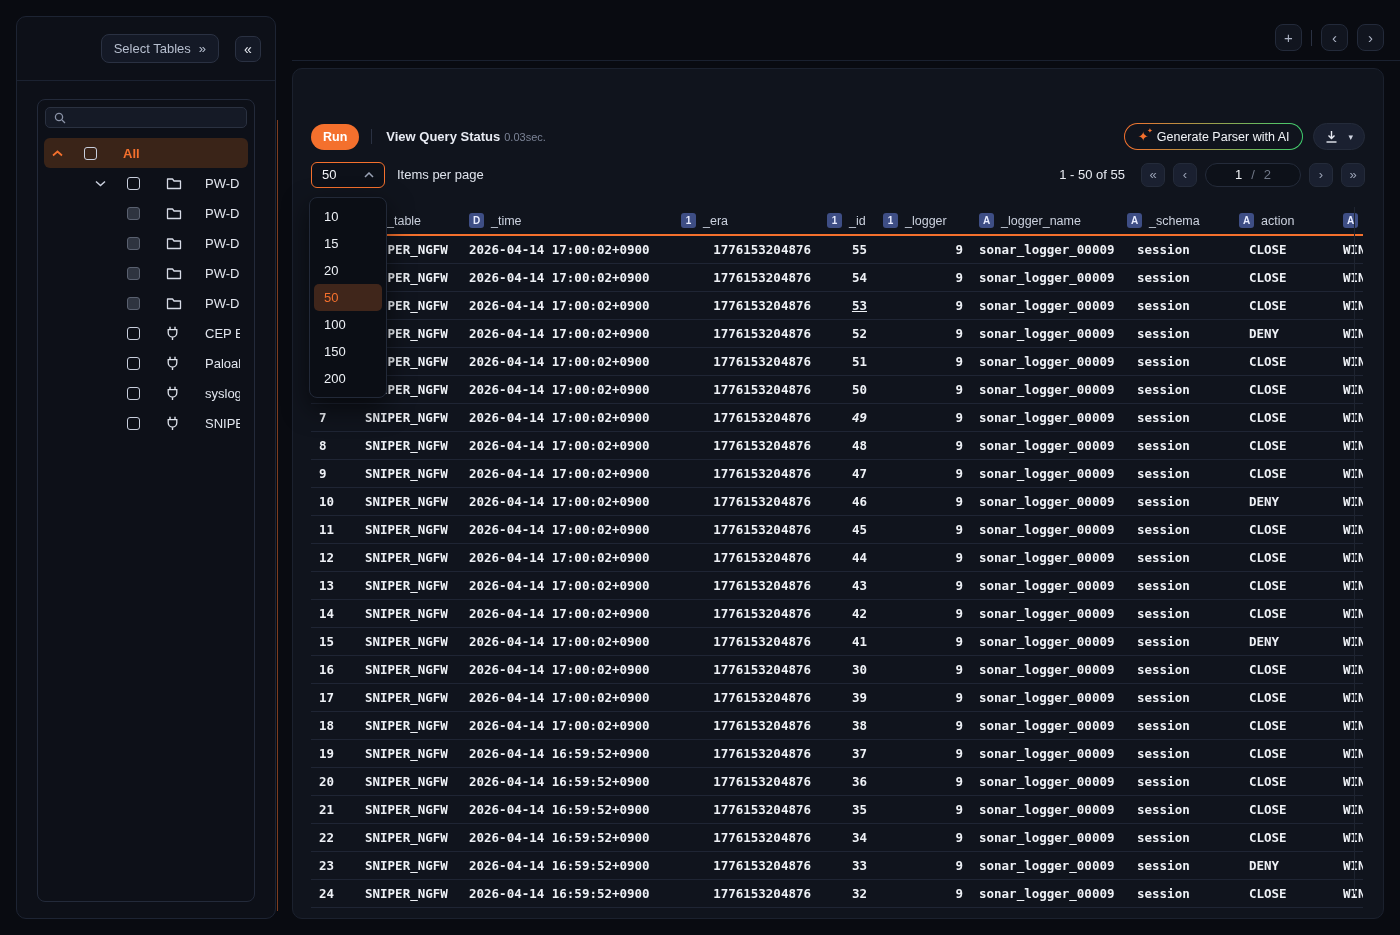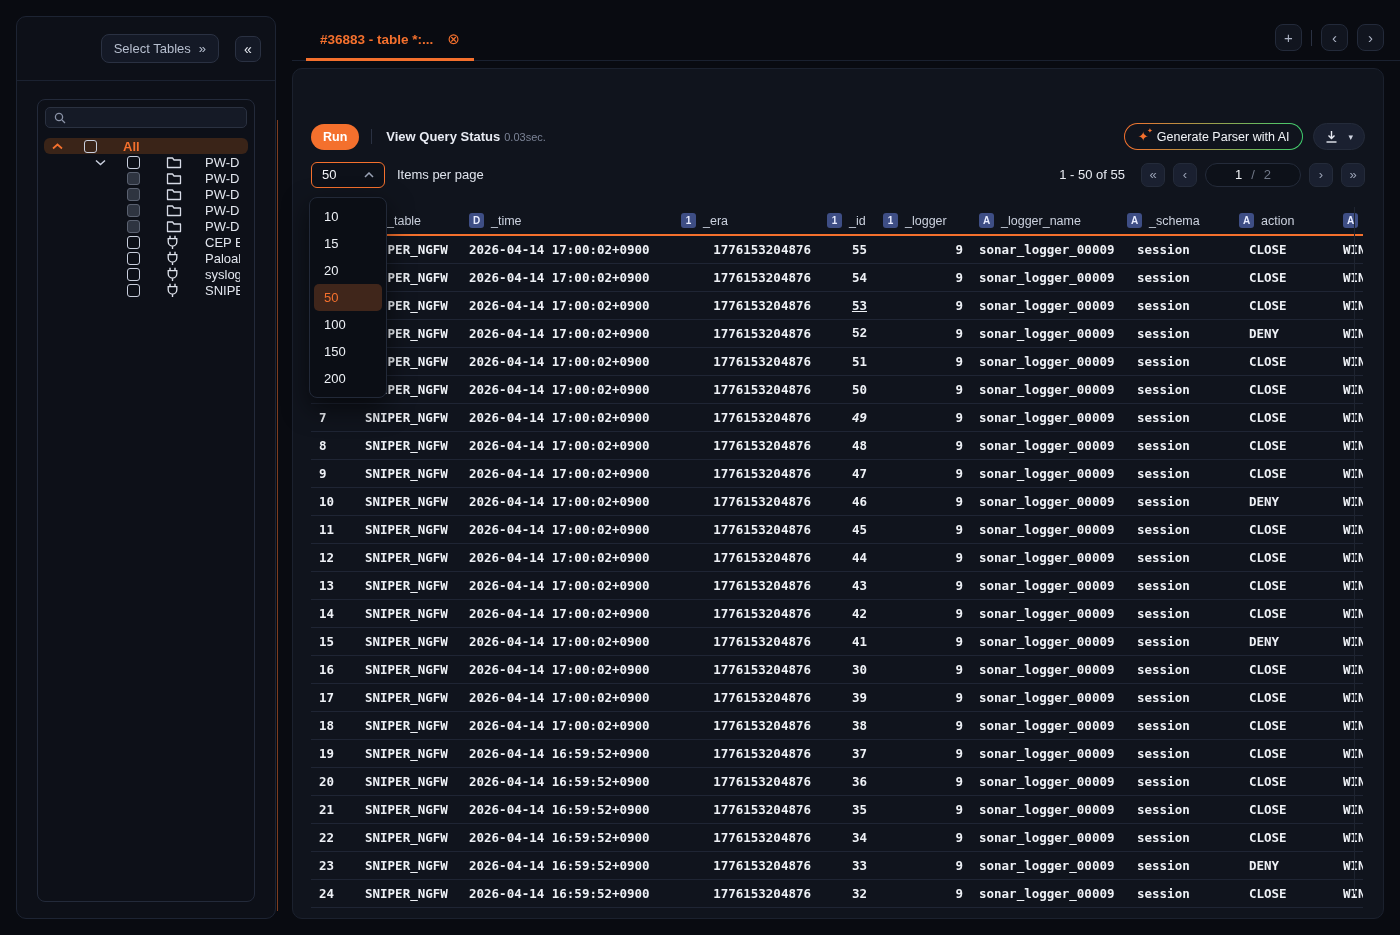--- a/index.html
+++ b/index.html
@@ -33,21 +33,21 @@
     border:1px solid #232a3a; border-radius:8px; padding:7px 6px; overflow:hidden;
   }
   .search-box {
     height:21px; background:#151a26; border:1px solid #2a3140; border-radius:5px;
     display:flex; align-items:center; gap:6px; padding:0 8px; margin:0 1px 10px 1px;
   }
   .search-box input {
     background:transparent; border:none; outline:none; color:#cfd4e0; font-size:12px; width:100%;
     font-family:inherit;
   }
-  .tree-row { display:flex; align-items:center; height:16px; padding:0 8px; border-radius:6px; font-size:13px; color:#e2e6ee;gap:15px; }
+  .tree-row { display:flex; align-items:center; height:30px; padding:0 8px; border-radius:6px; font-size:13px; color:#e2e6ee;gap:15px; }
   .tree-row.root { background:#3a2418; color:#f4702d; font-weight:bold; }
   .tree-row .spacer { width:16px; flex:0 0 16px; }
   .tree-row .indent { width:28px; flex:0 0 28px; }
   .caret { width:16px; flex:0 0 16px; display:flex; align-items:center; }
   .cb {
     width:13px; height:13px; border:1.5px solid #c9cfdd; border-radius:3px;
     flex:0 0 13px; margin:0 11px 0 1px;
   }
   .cb.dim { border-color:#5a6170; background:#2e3440; }
   .tree-icon { width:17px; flex:0 0 17px; display:flex; align-items:center; margin-right:7px; }
@@ -306,25 +306,20 @@
             <span class="tree-label">SNIPER NGFW</span>
           </div>
         </div>
     </div>
   </aside>
 
   <div class="resizer"></div>
 
   <div class="main">
     <div class="tabbar">
-      <div class="tab">
-        <span>#36883 - table *:...</span>
-        <span class="tab-close">⊗</span>
-        <span class="underline"></span>
-      </div>
       <div class="tab-actions">
         <button class="sq-btn"><span>+</span></button>
         <span class="vdivider"></span>
         <button class="sq-btn"><span>‹</span></button>
         <button class="sq-btn"><span>›</span></button>
       </div>
     </div>
 
     <div class="panel">
 
@@ -452,21 +447,21 @@
               <div class="td" style="width: 148px; flex: 0 0 148px;">sonar_logger_00009</div>
               <div class="td padded" style="width: 112px; flex: 0 0 112px;">session</div>
               <div class="td padded" style="width: 104px; flex: 0 0 104px;">CLOSE</div>
               <div class="td" style="width: 80px; flex: 0 0 80px;">WINS</div>
             </div>
             <div class="tr">
               <div class="td" style="width: 46px; flex: 0 0 46px;">4</div>
               <div class="td" style="width: 104px; flex: 0 0 104px;">SNIPER_NGFW</div>
               <div class="td" style="width: 212px; flex: 0 0 212px;">2026-04-14 17:00:02+0900</div>
               <div class="td right" style="width: 146px; flex: 0 0 146px;">1776153204876</div>
-              <div class="td right" style="width: 56px; flex: 0 0 56px; font-family: Liberation Mono, monospace;">52</div>
+              <div class="td right" style="width: 56px; flex: 0 0 56px;">52</div>
               <div class="td right" style="width: 96px; flex: 0 0 96px;">9</div>
               <div class="td" style="width: 148px; flex: 0 0 148px;">sonar_logger_00009</div>
               <div class="td padded" style="width: 112px; flex: 0 0 112px;">session</div>
               <div class="td padded" style="width: 104px; flex: 0 0 104px;">DENY</div>
               <div class="td" style="width: 80px; flex: 0 0 80px;">WINS</div>
             </div>
             <div class="tr">
               <div class="td" style="width: 46px; flex: 0 0 46px;">5</div>
               <div class="td" style="width: 104px; flex: 0 0 104px;">SNIPER_NGFW</div>
               <div class="td" style="width: 212px; flex: 0 0 212px;">2026-04-14 17:00:02+0900</div>

